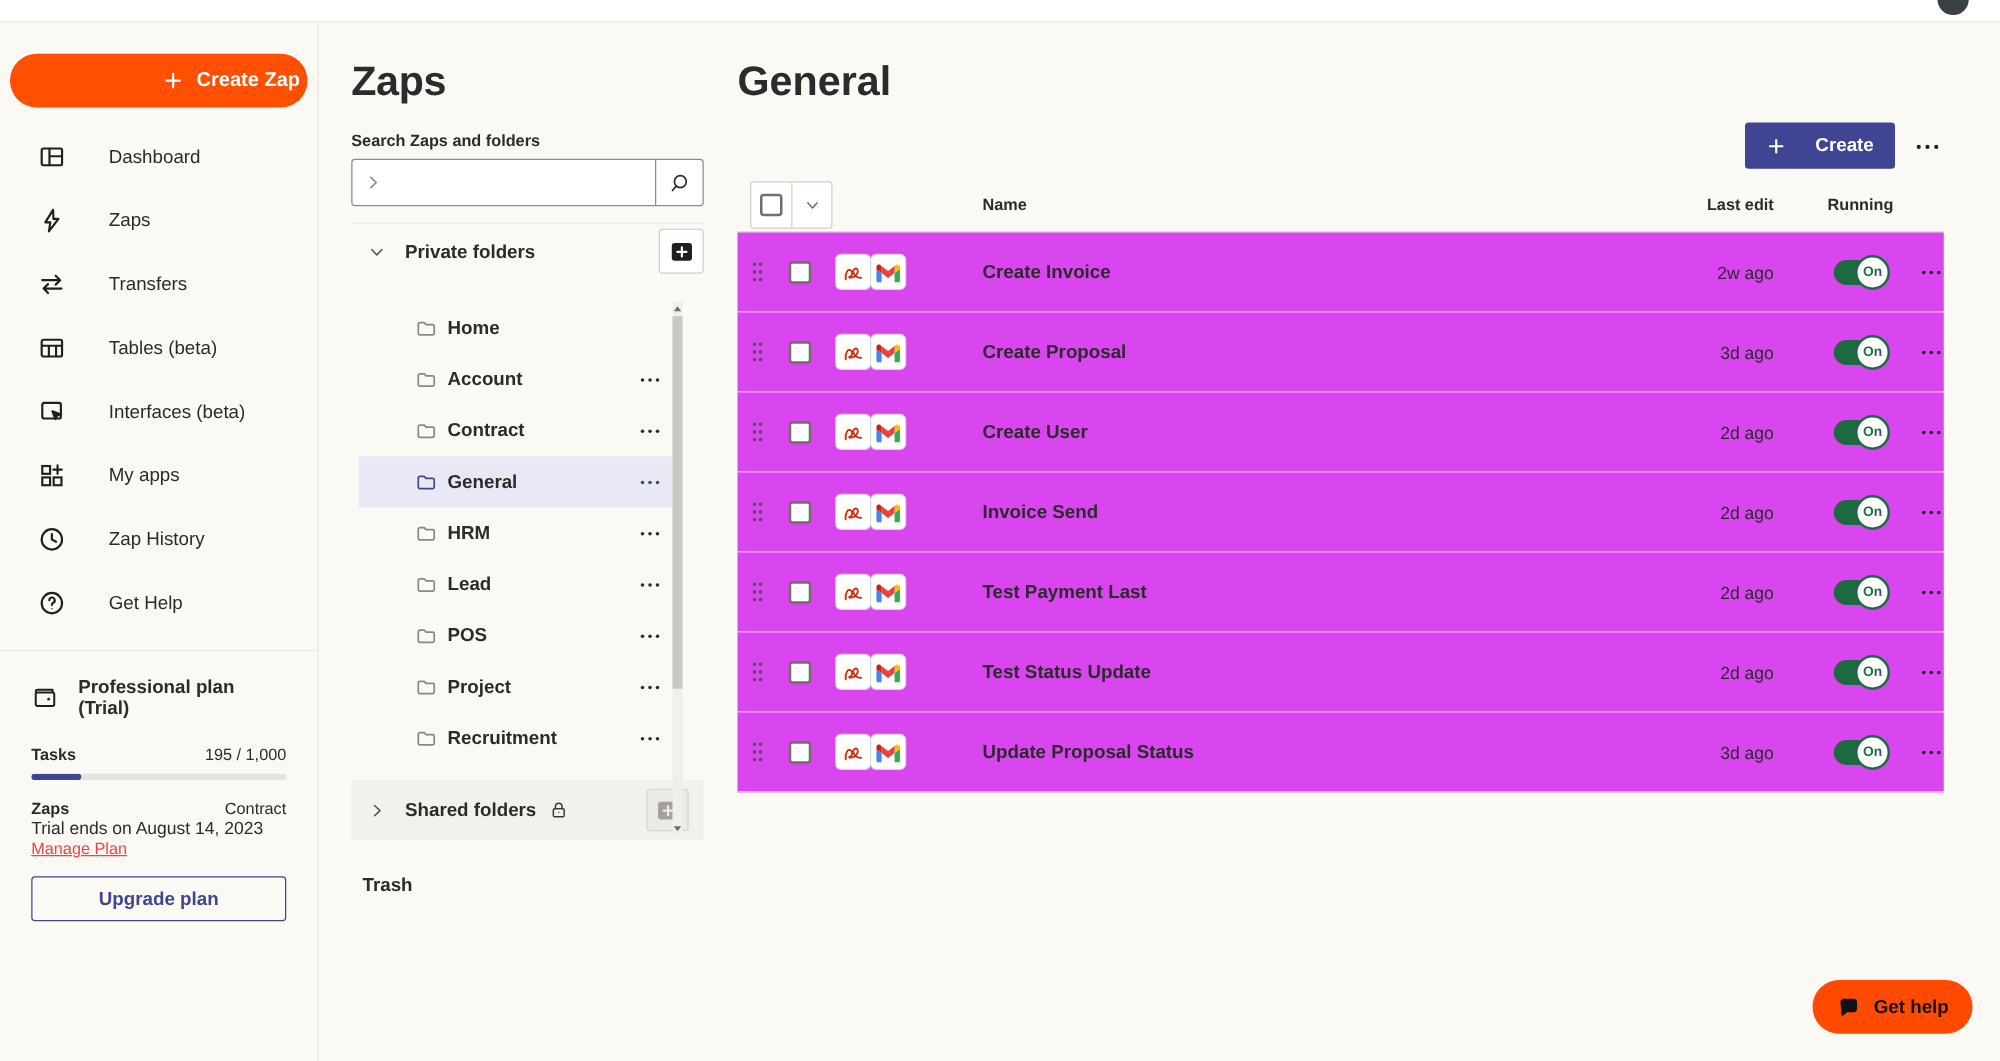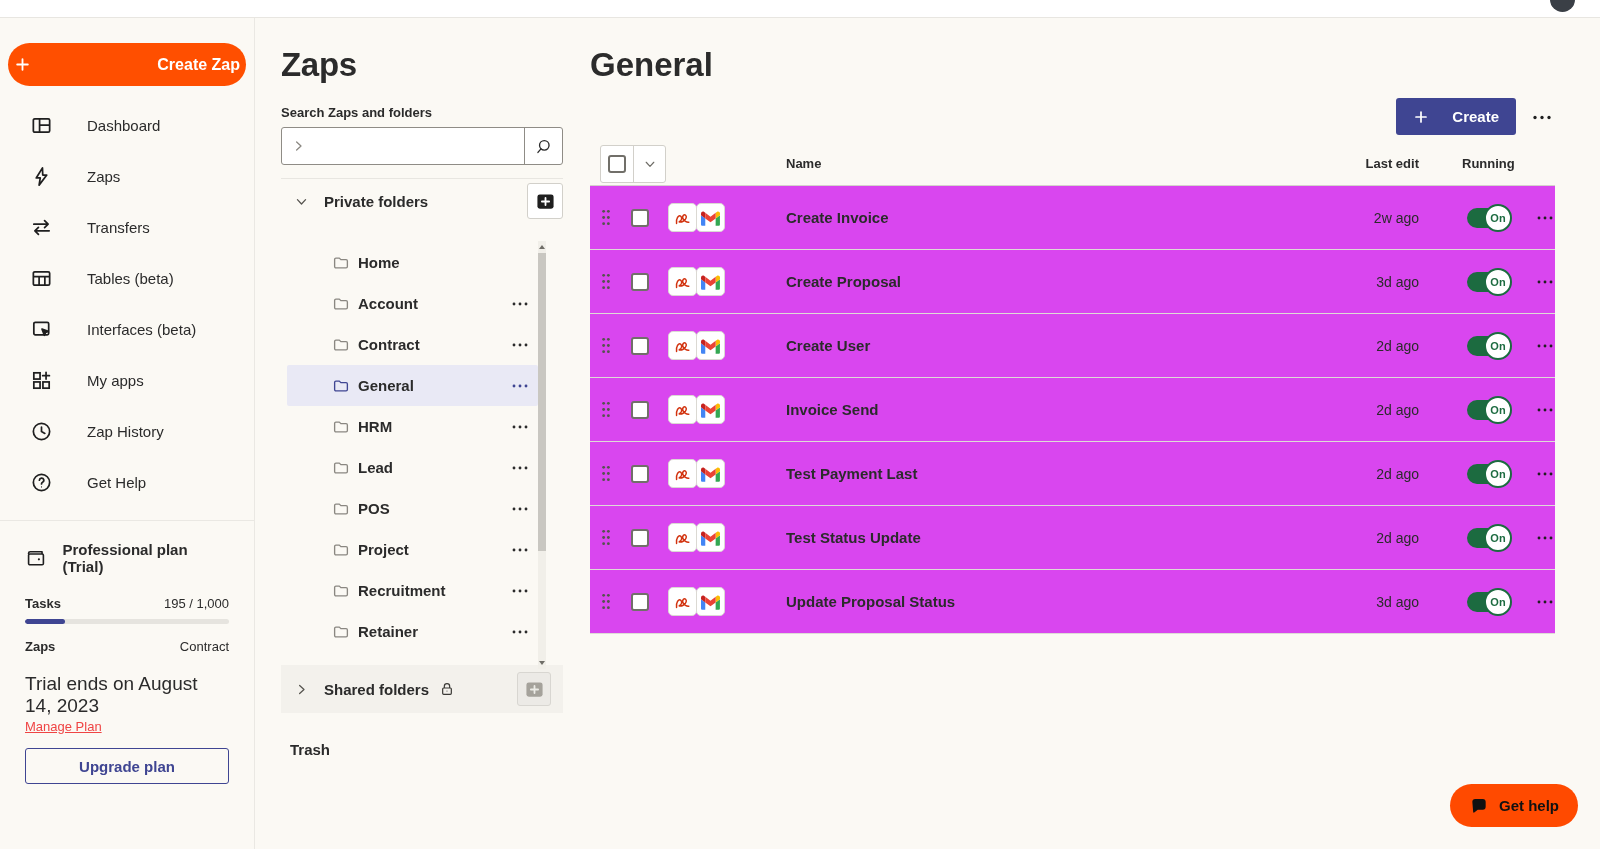--- a/index.html
+++ b/index.html
@@ -10,35 +10,35 @@
 
   
   .topbar{height:17px;background:#ffffff;border-bottom:1px solid #e8e6e1;position:relative;z-index:5}
   .avatar{position:absolute;right:25px;top:-13px;width:25px;height:25px;border-radius:50%;background:#3a3f46;cursor:pointer}
 
   .layout{display:flex;height:831px}
 
   
   .sidebar{width:255px;min-width:255px;box-sizing:border-box;border-right:1px solid #eae8e3;padding-top:25px;display:flex;flex-direction:column}
   .create-zap{margin:0 8px;height:43px;border:none;border-radius:22px;background:#ff4f00;color:#fff;
-    font-size:16px;font-weight:700;font-family:inherit;display:flex;align-items:center;justify-content:space-between;gap:10px;cursor:pointer}
+    font-size:16px;font-weight:700;font-family:inherit;display:flex;align-items:center;justify-content:flex-end;gap:10px;cursor:pointer}
   .create-zap .icon{width:17px;height:17px}
   .nav{margin-top:14px}
   .nav-item{height:51px;display:flex;align-items:center;gap:34px;padding-left:30px;font-size:15px;cursor:pointer}
   .nav-item .icon{width:23px;height:23px;color:#1f1f1f}
   .sidebar-bottom{margin-top:12px;border-top:1px solid #eae8e3;padding:20px 25px 0}
   .plan-head{display:flex;align-items:center;gap:16px;font-size:15px;font-weight:600}
   .plan-head .icon{width:22px;height:22px;color:#1f1f1f}
   .plan-row{display:flex;justify-content:space-between;align-items:baseline;font-size:13px}
   .plan-row.tasks{margin-top:21px}
   .plan-row.zaps{margin-top:15px}
   .plan-row .lbl{font-weight:700}
   .progress-track{height:5px;border-radius:3px;background:#e6e4df;margin-top:8px;overflow:hidden}
   .progress-fill{height:100%;background:#3f4592;border-radius:3px;width:0}
-  .trial-note{font-size:19px;margin-top:19px}
+  .trial-note{font-size:14px;}
   .manage-link{display:inline-block;font-size:13px;color:#ef4444;text-decoration:underline;cursor:pointer}
   .upgrade-btn{display:block;width:100%;box-sizing:border-box;margin-top:13px;height:36px;border:1px solid #3f4592;border-radius:3px;
     background:transparent;color:#3f4592;font-weight:700;font-size:15px;font-family:inherit;cursor:pointer}
 
   
   .folders-panel{width:335px;min-width:335px;box-sizing:border-box;padding:29px 27px 0 26px;position:relative}
   .panel-title{font-size:33px;font-weight:600;line-height:36px;letter-spacing:-.3px}
   .search-label{font-size:13px;font-weight:700;margin-top:22px}
   .search-box{position:relative;margin-top:7px;height:38px;border:1px solid #8f8c86;border-radius:3px;background:#fff;display:flex;box-sizing:border-box}
   .search-caret{position:absolute;left:9px;top:50%;transform:translateY(-50%);width:15px;height:15px;color:#8a8781}
@@ -413,35 +413,20 @@
           <span class="folder-name">Recruitment</span>
           <span class="dots icon">
             <svg viewBox="0 0 24 8">
               <circle cx="4" cy="4" r="1.9" fill="currentColor"></circle>
               <circle cx="12" cy="4" r="1.9" fill="currentColor"></circle>
               <circle cx="20" cy="4" r="1.9" fill="currentColor"></circle>
             </svg>
           </span>
         </div>
 
-        <div class="folder-row">
-          <span class="icon">
-            <svg viewBox="0 0 24 24" fill="none" stroke="currentColor" stroke-width="1.8" stroke-linejoin="round">
-              <path d="M3.5 7.2c0-1 .8-1.7 1.7-1.7h4.6l2 2h7c1 0 1.7.8 1.7 1.7v7.6c0 1-.8 1.7-1.7 1.7H5.2c-1 0-1.7-.8-1.7-1.7z"></path>
-            </svg>
-          </span>
-          <span class="folder-name">Retainer</span>
-          <span class="dots icon">
-            <svg viewBox="0 0 24 8">
-              <circle cx="4" cy="4" r="1.9" fill="currentColor"></circle>
-              <circle cx="12" cy="4" r="1.9" fill="currentColor"></circle>
-              <circle cx="20" cy="4" r="1.9" fill="currentColor"></circle>
-            </svg>
-          </span>
-        </div>
 
       <div class="clip-row">
         <div class="folder-row">
           <span class="icon">
               <svg viewBox="0 0 24 24" fill="none" stroke="currentColor" stroke-width="1.8" stroke-linejoin="round">
                 <path d="M3.5 7.2c0-1 .8-1.7 1.7-1.7h4.6l2 2h7c1 0 1.7.8 1.7 1.7v7.6c0 1-.8 1.7-1.7 1.7H5.2c-1 0-1.7-.8-1.7-1.7z"></path>
               </svg>
             </span>
           <span class="folder-name">Ret</span>
         </div>

